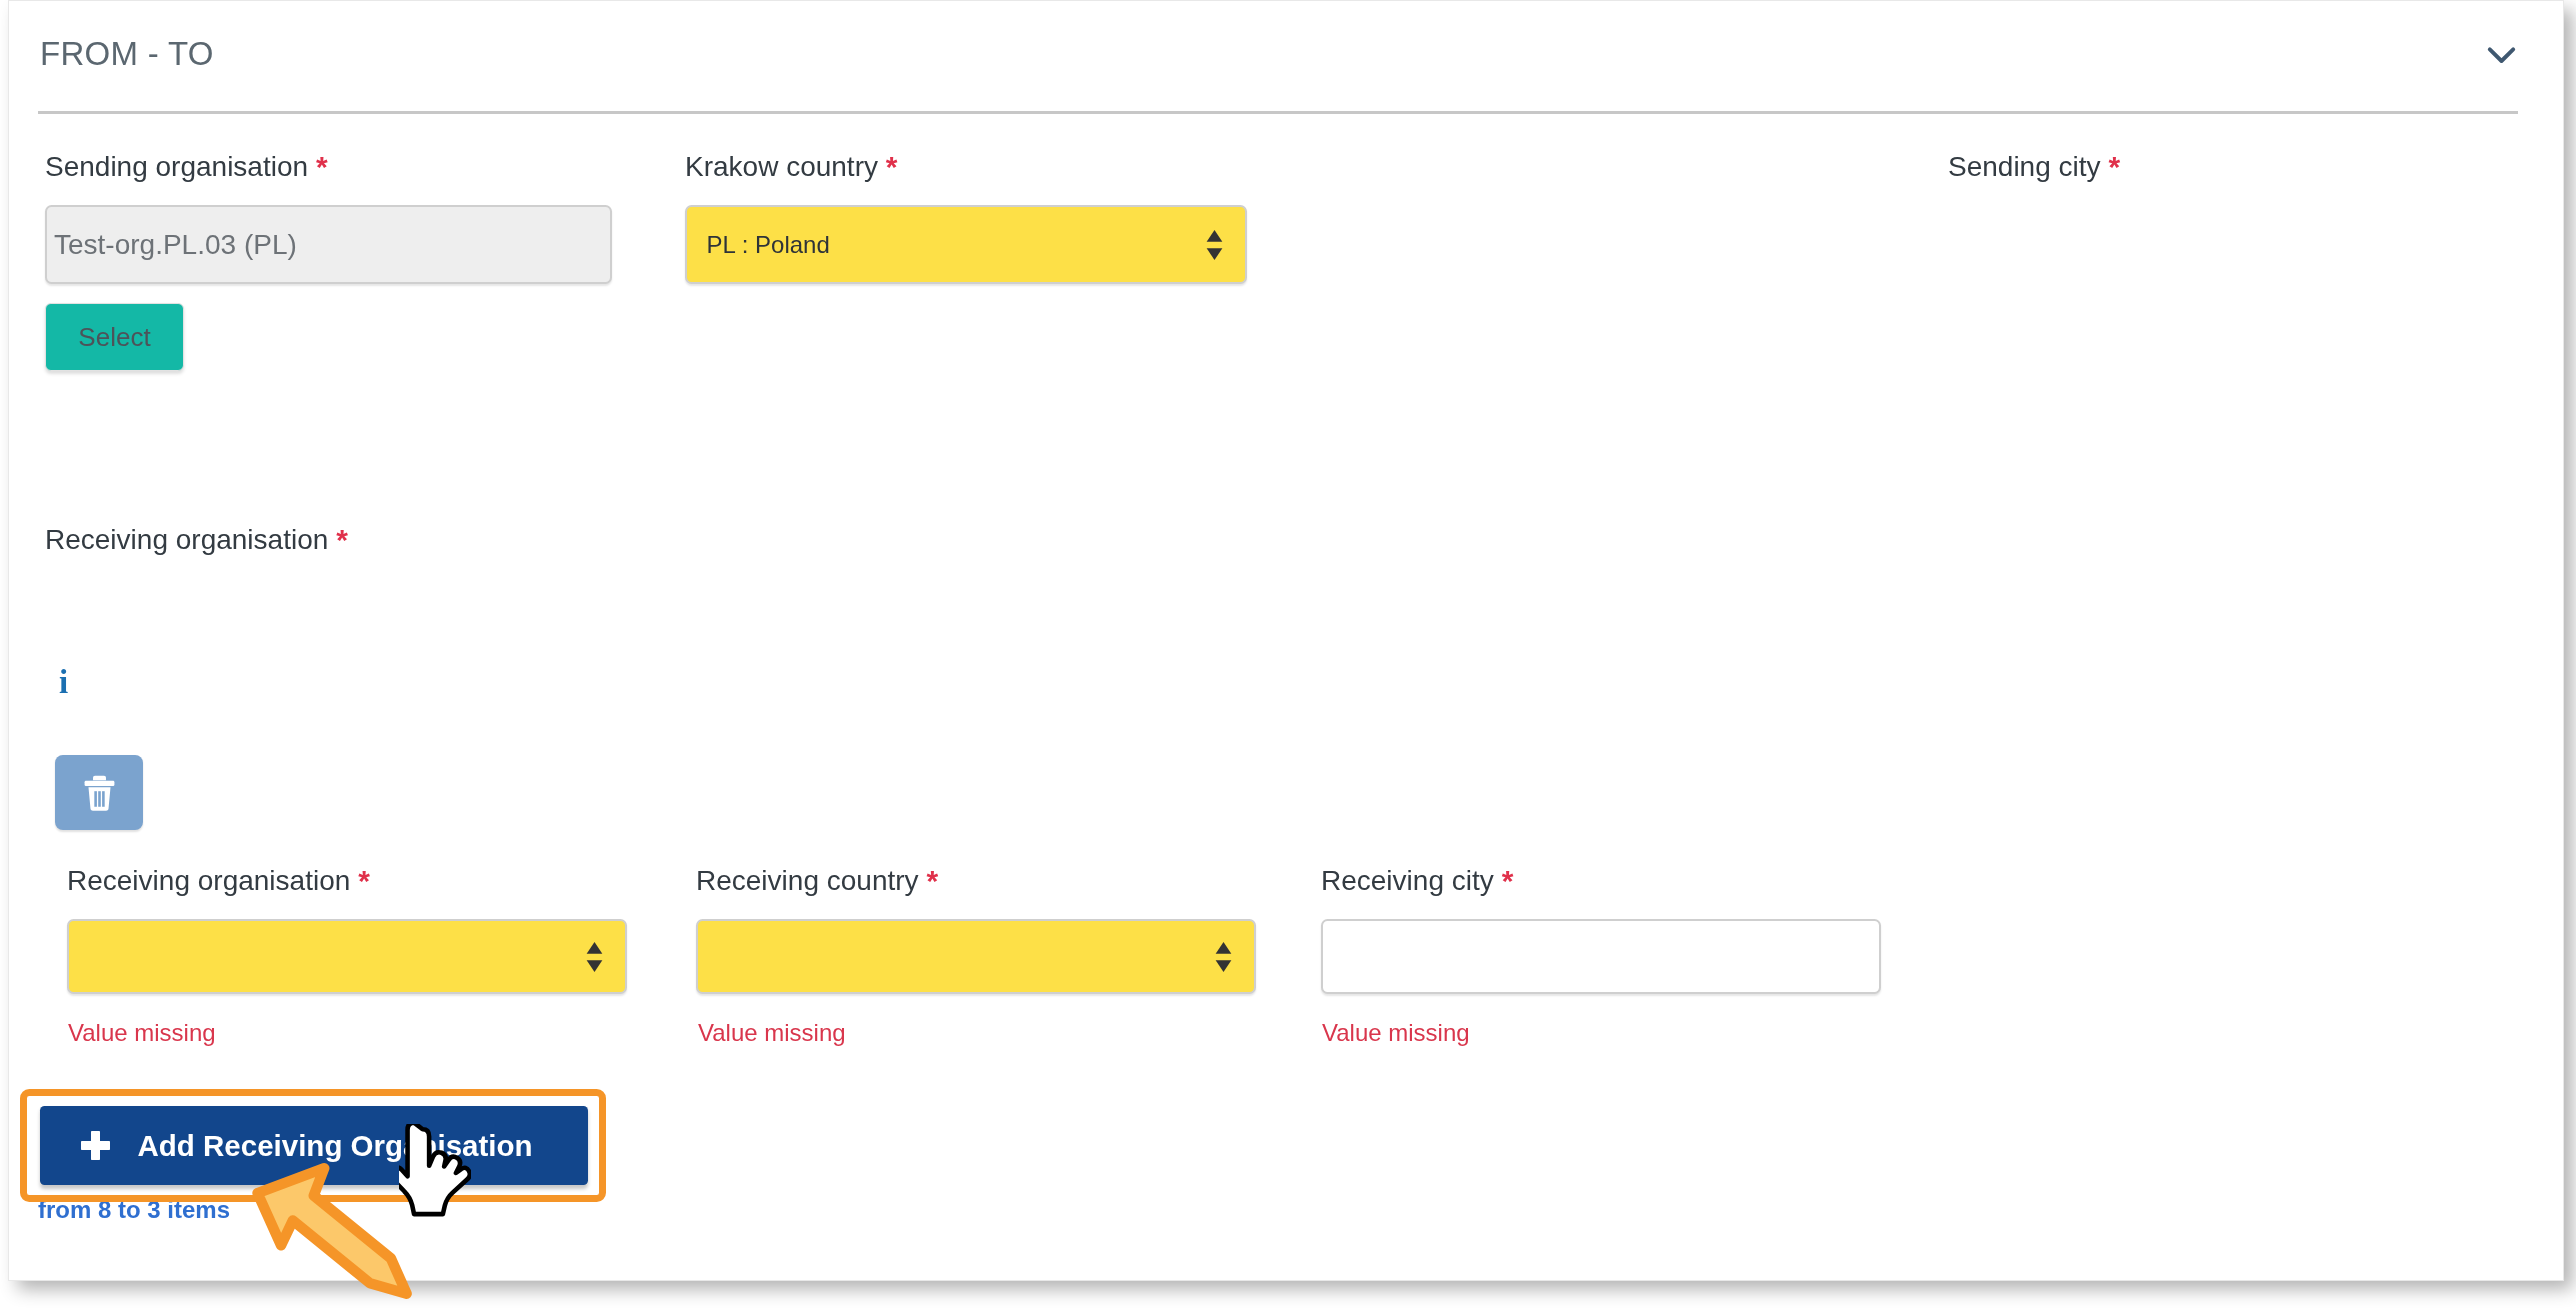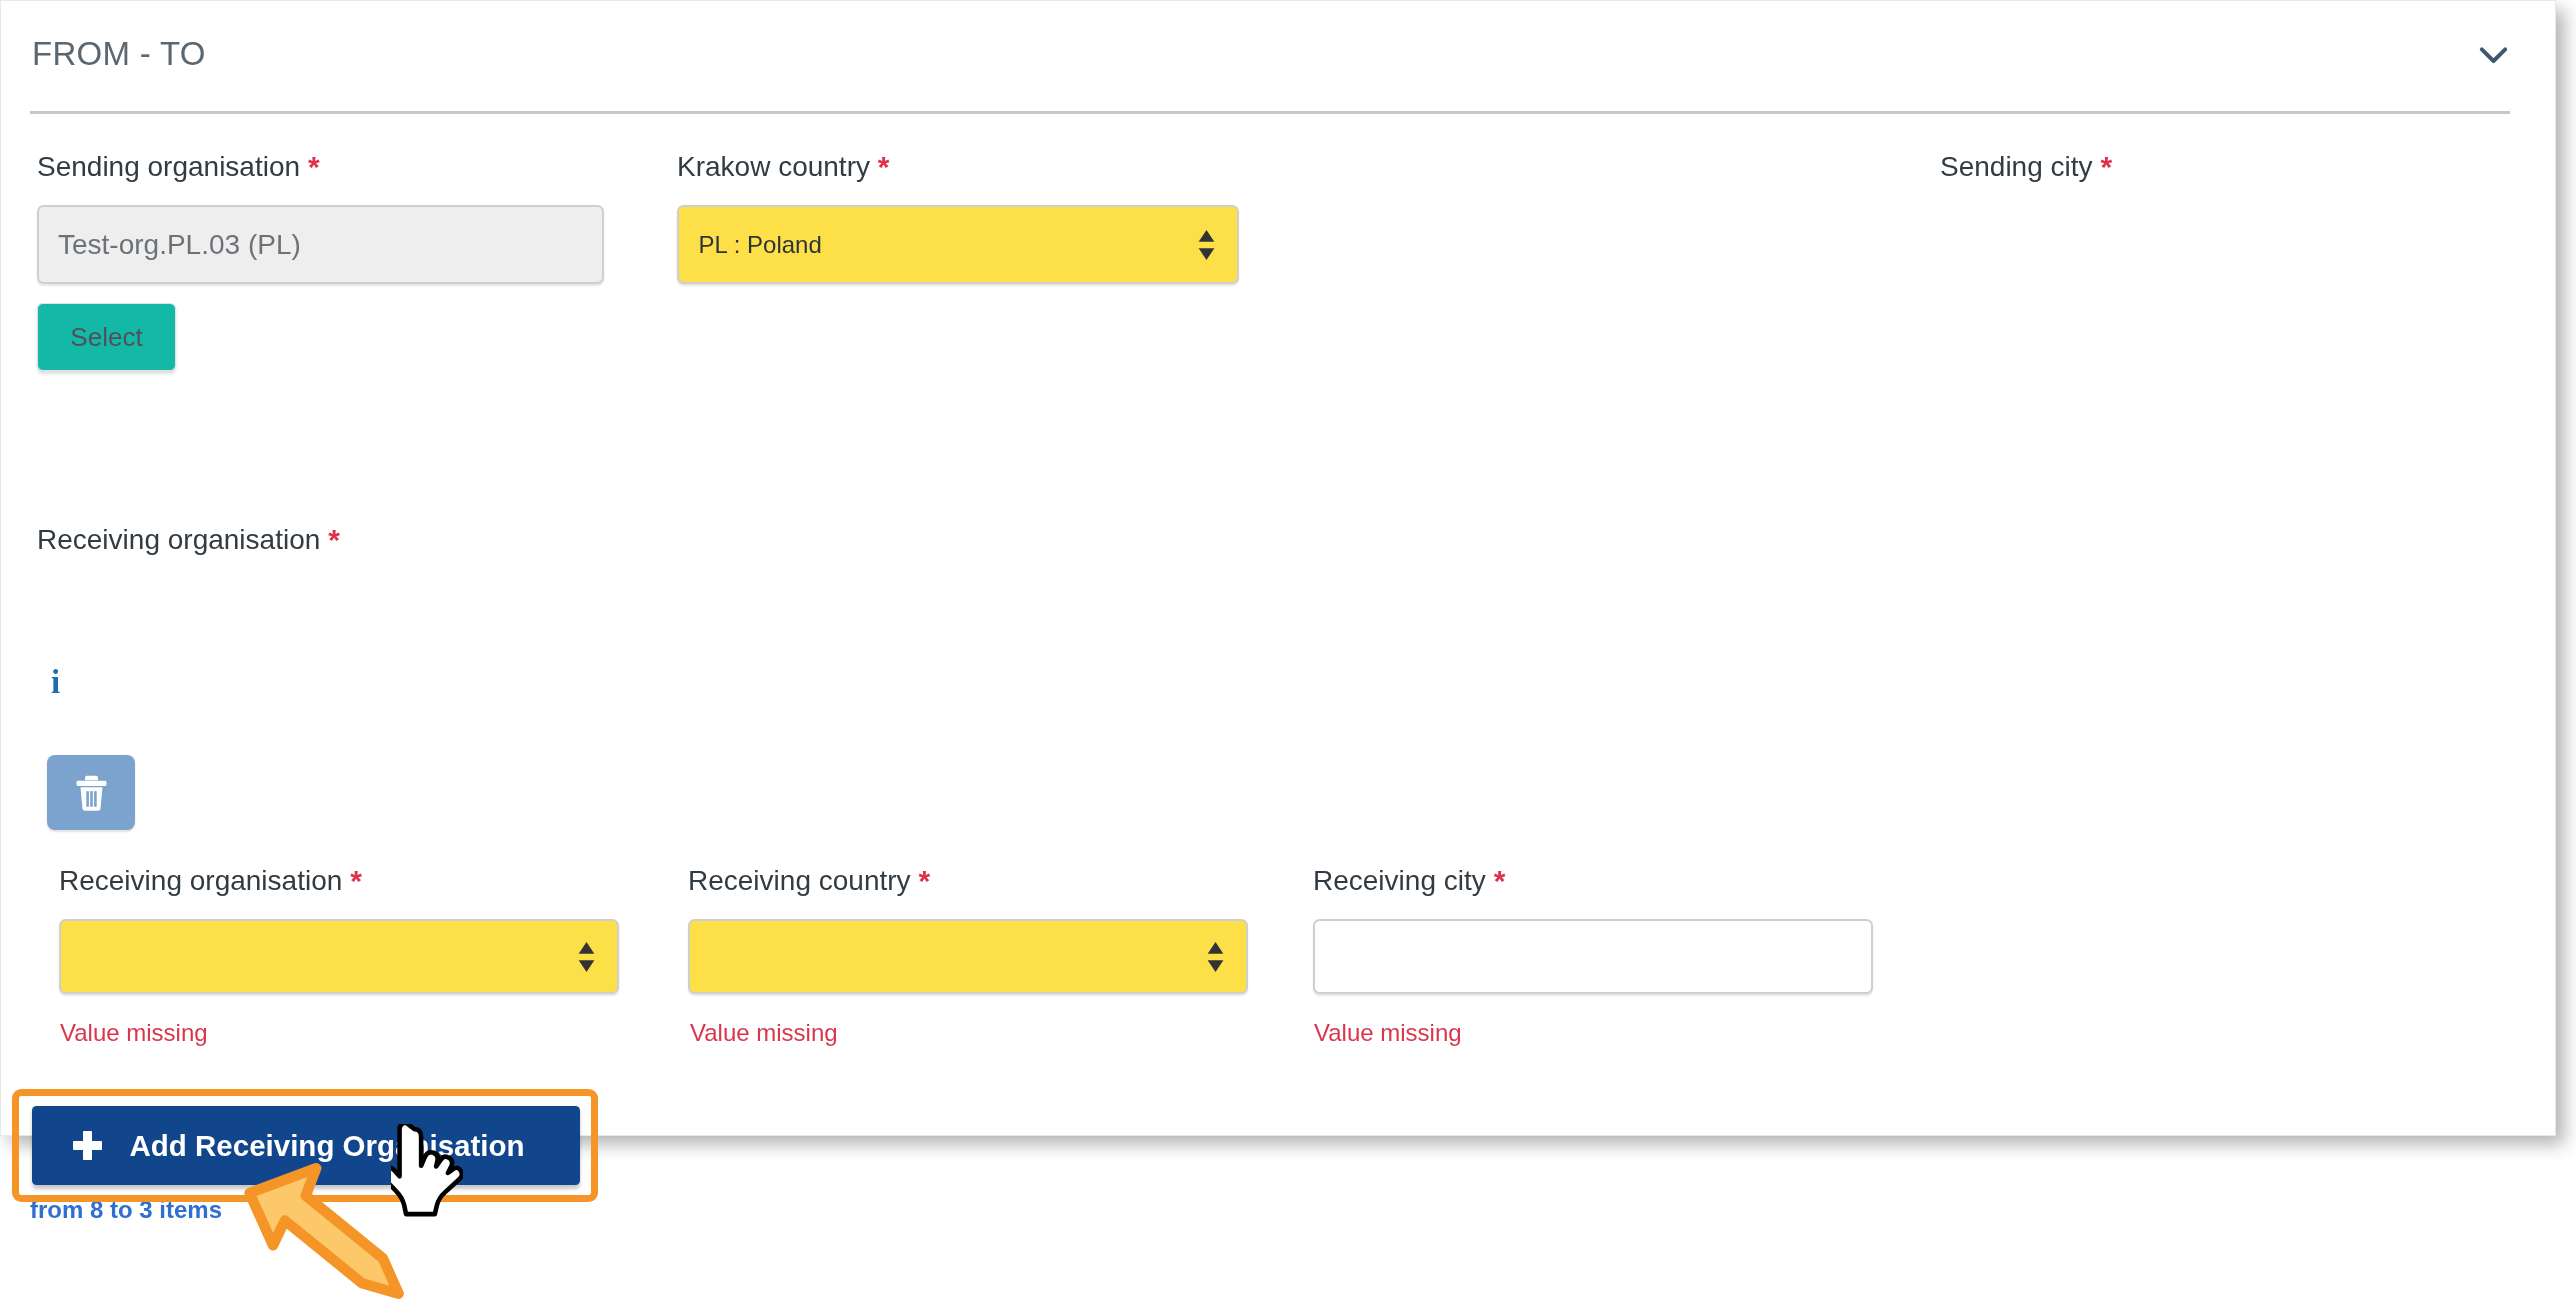--- a/index.html
+++ b/index.html
@@ -6,23 +6,23 @@
   html, body {
     margin: 0; padding: 0;
     width: 2576px; height: 1315px;
     background: #ffffff;
     font-family: "Liberation Sans", sans-serif;
     overflow: hidden;
   }
 
   #card {
     position: absolute;
-    left: 0; top: 0;
+    left: 8px; top: 0;
     width: 2556px;
-    height: 1136px;
+    height: 1281px;
     background: #ffffff;
     border: 1.3px solid #e8e8e8;
     box-shadow: 9.2px 9.2px 17px rgba(0,0,0,0.30);
     text-align: center;
   }
 
   
   #panel-header {
     position: absolute;
     left: 0; top: 0;
@@ -66,21 +66,21 @@
     vertical-align: -1.3px;
   }
   .txtbox {
     position: absolute;
     background: #ffffff;
     border: 2px solid #cfcfcf;
     border-radius: 6.5px;
     box-shadow: 0 2px 2px rgba(0,0,0,0.10);
     font-size: 28px;
     color: #2e3338;
-    padding: 0 19px;
+    padding: 0 7px;
     display: flex;
     align-items: center;
     overflow: hidden;
     white-space: nowrap;
   }
   .txtbox.readonly {
     background: #eeeeee;
     color: #6d7277;
   }
   .selbox {

